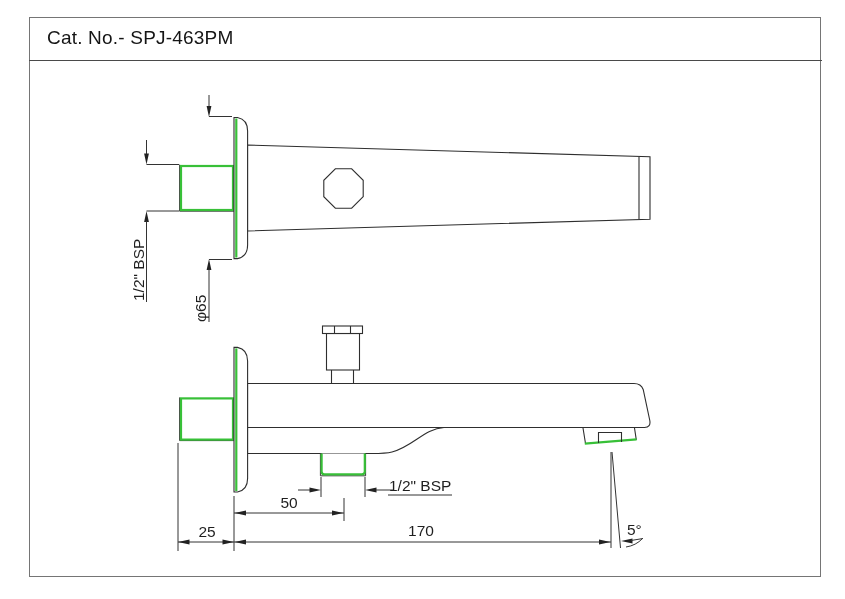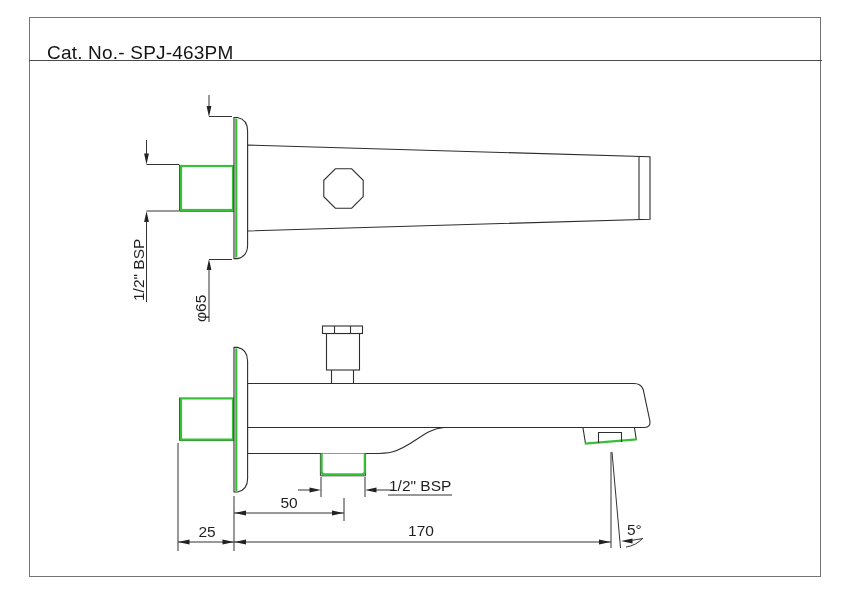--- a/index.html
+++ b/index.html
@@ -1,21 +1,21 @@
 <!DOCTYPE html>
 <html><head>
 <meta charset="utf-8">
 <style>
   html,body{margin:0;padding:0;background:#ffffff;}
   .page{position:relative;width:845px;height:599px;background:#ffffff;overflow:hidden;
         font-family:"Liberation Sans","DejaVu Sans",sans-serif;}
   .frame{position:absolute;left:29px;top:17px;width:792px;height:560px;
          border:1px solid #757575;box-sizing:border-box;}
   .separator{position:absolute;left:29px;top:60px;width:793px;height:1px;background:#4a4a4a;}
-  .title{position:absolute;left:47px;top:27px;font-size:19px;color:#151515;letter-spacing:0.2px;margin-top:15px;}
+  .title{position:absolute;left:47px;top:27px;font-size:19px;color:#151515;letter-spacing:0.2px;}
   svg{position:absolute;left:0;top:0;}
   svg text{font-family:"Liberation Sans","DejaVu Sans",sans-serif;fill:#1f1f1f;}
   .dimtxt{font-size:15.5px;}
   .ln{stroke:#2e2e2e;stroke-width:1.1;fill:none;}
   .fillw{fill:#ffffff;}
   .dim{stroke:#333333;stroke-width:1;fill:none;}
   .arr{fill:#222222;stroke:none;}
   .grn{stroke:#38c038;stroke-width:2.2;fill:none;}
   .grnfill{stroke:#38c038;stroke-width:2.2;fill:#ffffff;}
   .thin{stroke:#3a3a3a;stroke-width:1;fill:none;}

